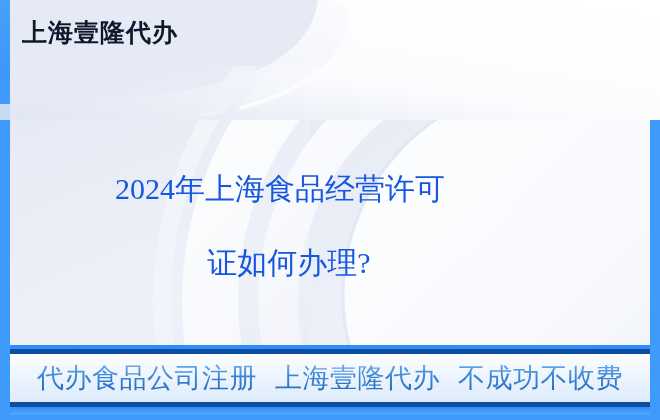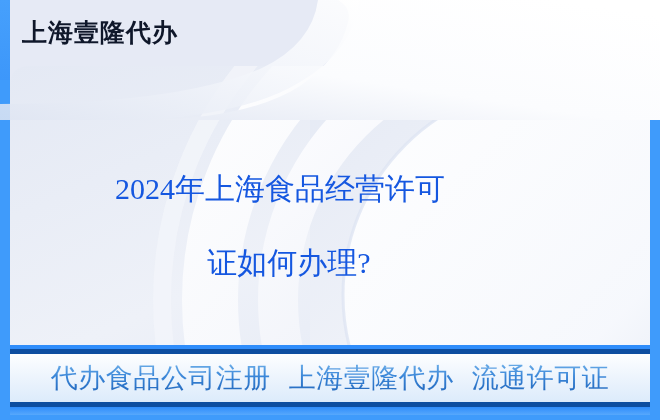--- a/index.html
+++ b/index.html
@@ -245,19 +245,19 @@
     <span class="line line1">2024年上海食品经营许可</span>
     <span class="line line2">证如何办理?</span>
   </div>
 
   <div class="keyword-bar-wrap">
     <div class="bar-top-strip"></div>
     <div class="keyword-bar">
       <div class="keyword-text">
         <span class="kw">代办食品公司注册</span>
         <span class="kw">上海壹隆代办</span>
-        <span class="kw">流通许可证</span>
+        <span class="kw">不成功不收费</span>
       </div>
     </div>
     <div class="bar-bottom-strip"></div>
   </div>
 
 </div>
 
 </body></html>

